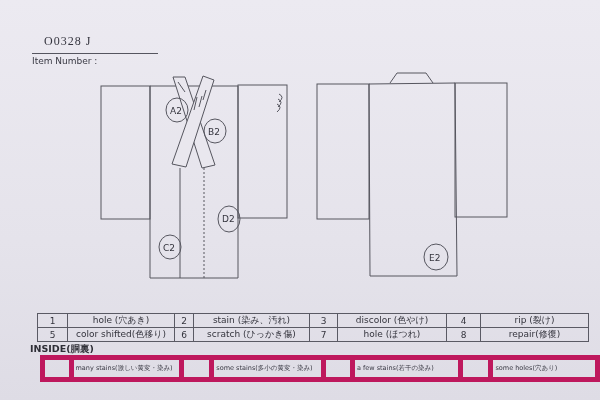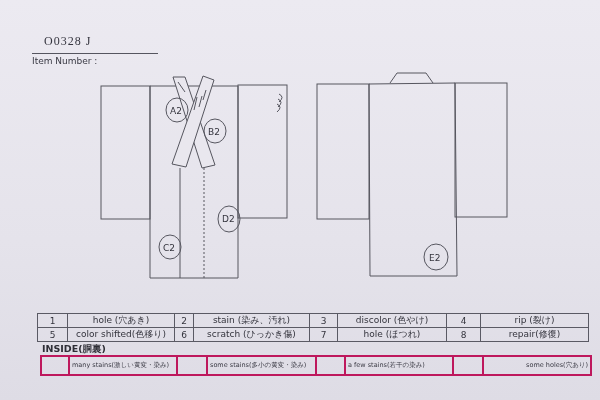--- a/index.html
+++ b/index.html
@@ -35,29 +35,29 @@
       position: absolute; left: 37px; top: 313px;
       border-collapse: collapse;
       font-size: 9px; color: #33333c;
     }
     table.legend td {
       border: 1px solid #5a5a64; height: 12px; padding: 0 2px;
       text-align: center; white-space: nowrap;
     }
     .inside-title {
       position: absolute; left: 30px; top: 343px;
-      font-size: 9.5px; font-weight: bold; color: #2e2e36; margin-left: 12px;
+      font-size: 9.5px; font-weight: bold; color: #2e2e36;
     }
     table.inside {
       position: absolute; left: 40px; top: 355px;
       border-collapse: collapse;
       font-size: 6.5px; color: #3a3a44;
     }
     table.inside td {
-      border: 2px solid #be185d; height: 17px; padding: 0 2px;
+      border: 5px solid #be185d; height: 17px; padding: 0 2px;
       white-space: nowrap;
     }
   </style>
 </head>
 <body>
 
 <div class="paper"></div>
 
 <div class="item-label">Item Number :</div>
 <div class="item-value">O0328  J</div>
@@ -142,16 +142,16 @@
 <table class="inside">
   <tbody>
       <tr>
     <td style="width:22px"></td>
     <td style="width:102px">many stains(激しい黄変・染み)</td>
     <td style="width:24px"></td>
     <td style="width:103px">some stains(多小の黄変・染み)</td>
     <td style="width:23px"></td>
     <td style="width:102px;">a few stains(若干の染み)</td>
     <td style="width:24px"></td>
-    <td style="width:102px;text-align:right">some holes(穴あり)</td>
+    <td style="width:102px;text-align:left">some holes(穴あり)</td>
   </tr>
 </tbody>
   </table>
 
 </body></html>

